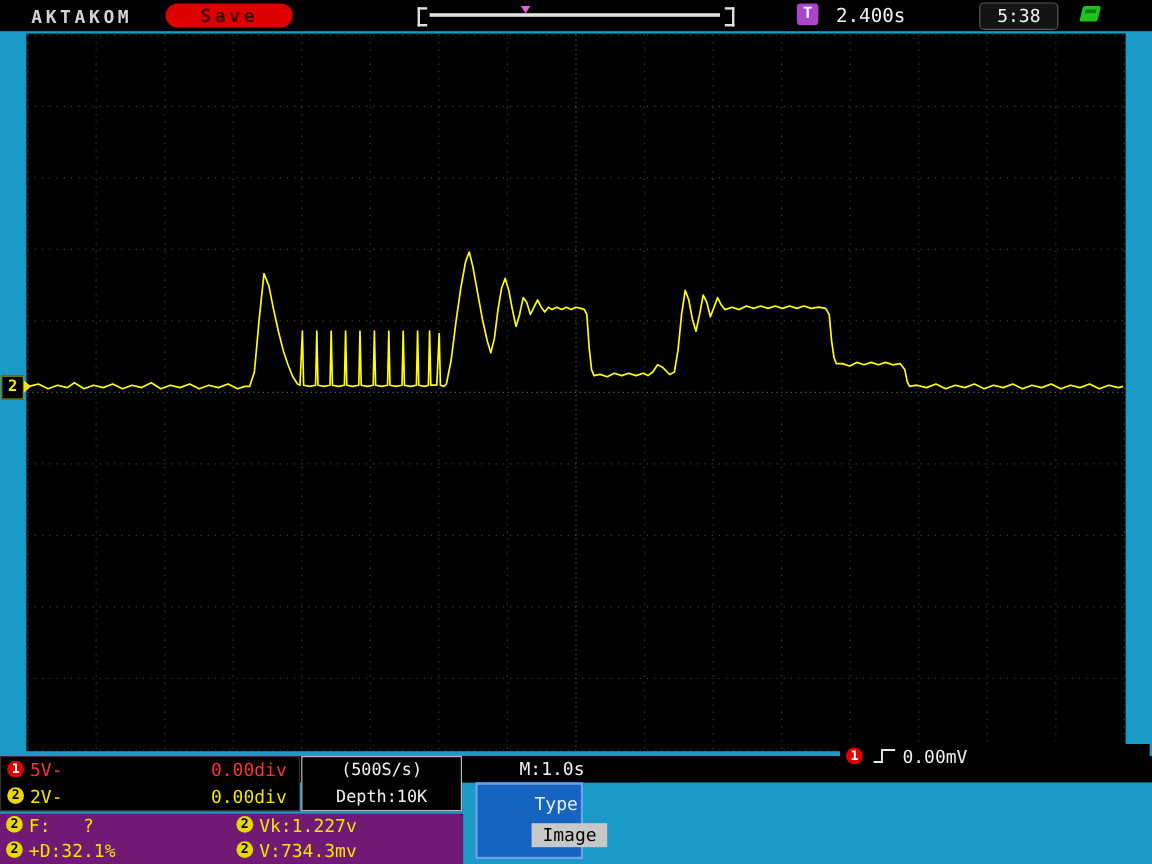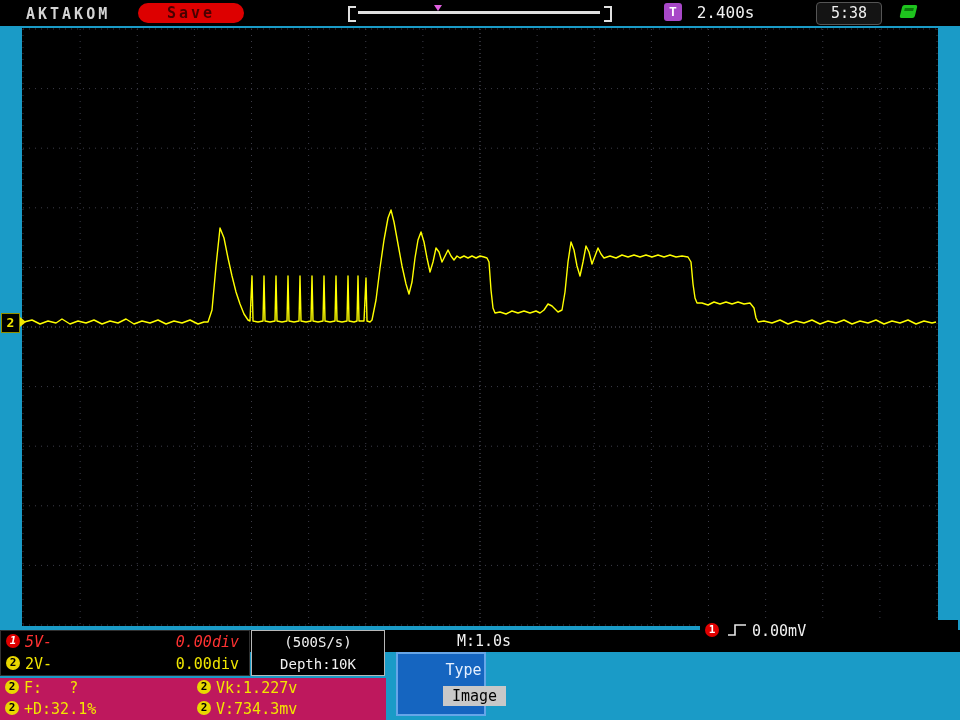--- a/index.html
+++ b/index.html
@@ -41,37 +41,37 @@
   .trace{fill:none;stroke:var(--trace,#FFFF00);stroke-width:1.4;stroke-linejoin:round;}
   .ch2box{left:1px;top:313px;width:17px;height:18px;background:#000;border:1px solid #909000;
           color:#F2E600;font-size:13px;font-weight:bold;text-align:center;line-height:18px;}
   .ch2arr{left:20px;top:317px;width:0;height:0;border-top:5px solid transparent;
           border-bottom:5px solid transparent;border-left:6px solid #F2E600;}
 
   
   .strip1{left:0;top:630px;width:960px;height:22px;background:#000;}
   .chbox{left:0;top:630px;width:250px;height:46px;background:#000;border:1px solid #303030;box-sizing:border-box;}
   .chrow{position:relative;height:22px;line-height:22px;font-size:15px;}
-  .chrow.ch1{color:var(--ch1,#FF3232);font-style:italic;}
+  .chrow.ch1{color:var(--ch1,#FF3232);}
   .chrow.ch2{color:var(--ch2,#F0E600);}
   .chrow .pos{position:absolute;right:10px;top:0;}
   .badge{display:inline-block;width:14px;height:14px;border-radius:50%;text-align:center;
          line-height:14px;font-size:11px;font-weight:bold;vertical-align:middle;
          margin:0 5px 3px 5px;}
   .b-red{background:#E00000;color:#FFF;}
   .b-yel{background:#E8D800;color:#000;}
   .acqbox{left:251px;top:630px;width:134px;height:46px;background:#000;border:1px solid #B8B8B8;
           box-sizing:border-box;color:#F0F0F0;font-size:14px;text-align:center;}
   .acqbox div{height:22px;line-height:22px;}
   .mbox{left:386px;top:630px;width:148px;height:22px;background:#000;color:#F0F0F0;
-        font-size:15px;text-align:center;line-height:22px;padding-left:24px;}
+        font-size:15px;text-align:center;line-height:22px;}
   .trigbox{left:700px;top:620px;width:258px;height:22px;background:#000;color:#F0F0F0;
            font-size:15px;line-height:22px;}
   .slope-icon{vertical-align:middle;margin:0 4px 3px 2px;}
-  .measbox{left:0;top:678px;width:386px;height:42px;background:#be185d;color:#F2E600;font-size:15px;}
+  .measbox{left:0;top:678px;width:386px;height:42px;background:#701a75;color:#F2E600;font-size:15px;}
   .mrow{display:flex;height:21px;line-height:21px;}
   .mcell{width:192px;}
   .mval{white-space:pre;}
 
   
   .btn{position:absolute;background:var(--btn,#1565C0);border:2px solid #66A6E8;
        box-sizing:border-box;text-align:center;color:#E6F0FF;cursor:pointer;}
   .type-btn{left:396px;top:652px;width:90px;height:64px;font-size:15px;padding-left:45px;}
   .type-label{margin-top:7px;}
   .type-value{display:inline-block;margin-top:7px;background:#C8C8C8;color:#000;

